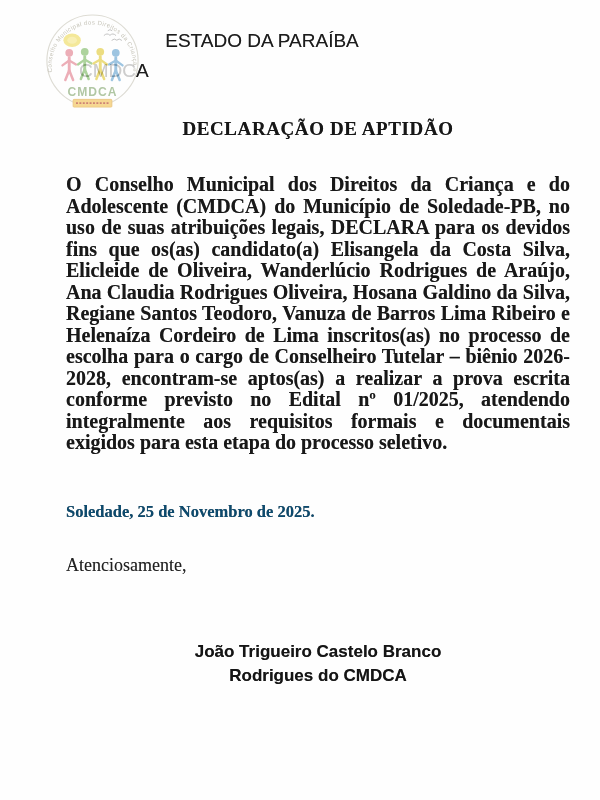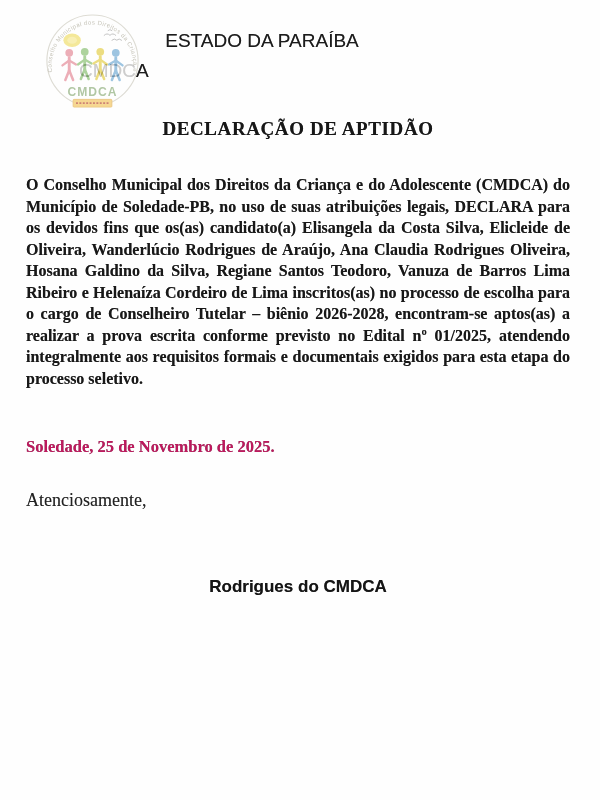--- a/index.html
+++ b/index.html
@@ -20,44 +20,44 @@
   .header-text{
     margin-left:79px;width:366px;
     font-family:"Liberation Sans",sans-serif;
     font-size:19px;line-height:30px;
     color:#1c1c1c;
     text-shadow:0 0 .5px rgba(30,30,30,.55);
   }
   .hl-center{text-align:center;}
   .hl-left{text-align:left;}
   
-  .content{padding:0 30px 0 26px;}
+  .content{padding:0 30px 0 66px;}
   .title{
     margin-top:32px;
     text-align:center;
     font-family:"Liberation Serif",serif;
     font-weight:700;font-size:19px;letter-spacing:.6px;
     color:#171717;
     text-shadow:0 0 .5px rgba(20,20,20,.6);
   }
   .para{
     font-family:"Liberation Serif",serif;
     font-weight:700;
-    font-size:16px;line-height:21.5px;
+    font-size:20px;line-height:21.5px;
     text-align:justify;
     color:#181818;
     text-shadow:0 0 .6px rgba(25,25,25,.55);
   }
   .para-1{margin-top:34px;}
   .para-2{margin-top:14px;}
   .date-line{
     margin-top:48px;
     font-family:"Liberation Serif",serif;
     font-weight:700;font-size:16.5px;
-    color:#be185d;
+    color:#0c4a6e;
     text-shadow:0 0 .6px rgba(25,25,25,.55);
   }
   .closing{
     margin-top:33px;
     font-family:"Liberation Serif",serif;
     font-weight:400;font-size:18px;
     color:#222;
     text-shadow:0 0 .4px rgba(40,40,40,.4);
   }
   .signature{
@@ -144,17 +144,18 @@
     <div class="title">DECLARAÇÃO DE APTIDÃO</div>
 
     <p class="para para-1">O Conselho Municipal dos Direitos da Criança e do Adolescente (CMDCA) do Município de Soledade-PB, no uso de suas atribuições legais, DECLARA para os devidos fins que os(as) candidato(a) Elisangela da Costa Silva, Elicleide de Oliveira, Wanderlúcio Rodrigues de Araújo, Ana Claudia Rodrigues Oliveira, Hosana Galdino da Silva, Regiane Santos Teodoro, Vanuza de Barros Lima Ribeiro e Helenaíza Cordeiro de Lima inscritos(as) no processo de escolha para o cargo de Conselheiro Tutelar – biênio 2026-2028, encontram-se aptos(as) a realizar a prova escrita conforme previsto no Edital nº 01/2025, atendendo integralmente aos requisitos formais e documentais exigidos para esta etapa do processo seletivo.</p>
 
 
     <div class="date-line">Soledade, 25 de Novembro de 2025.</div>
 
     <div class="closing">Atenciosamente,</div>
 
     <div class="signature">
+      <div>João Trigueiro Castelo Branco</div>
       <div>Rodrigues do CMDCA</div>
     </div>
 
   </div>
 </div>
 
 </body></html>

